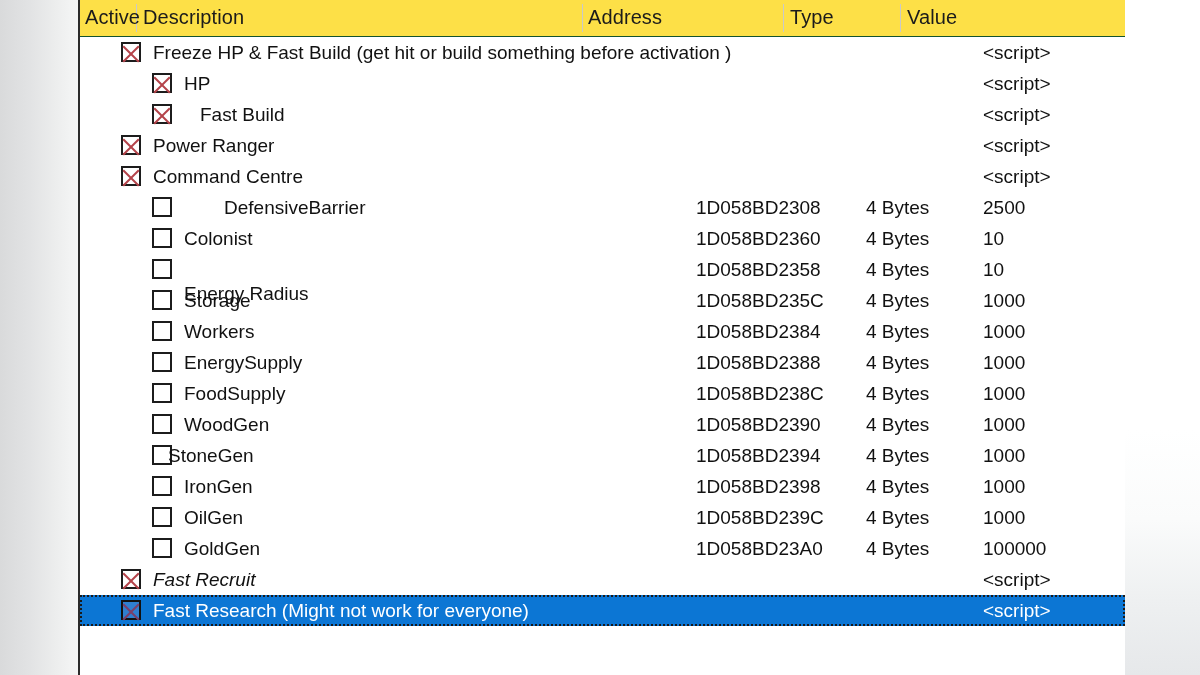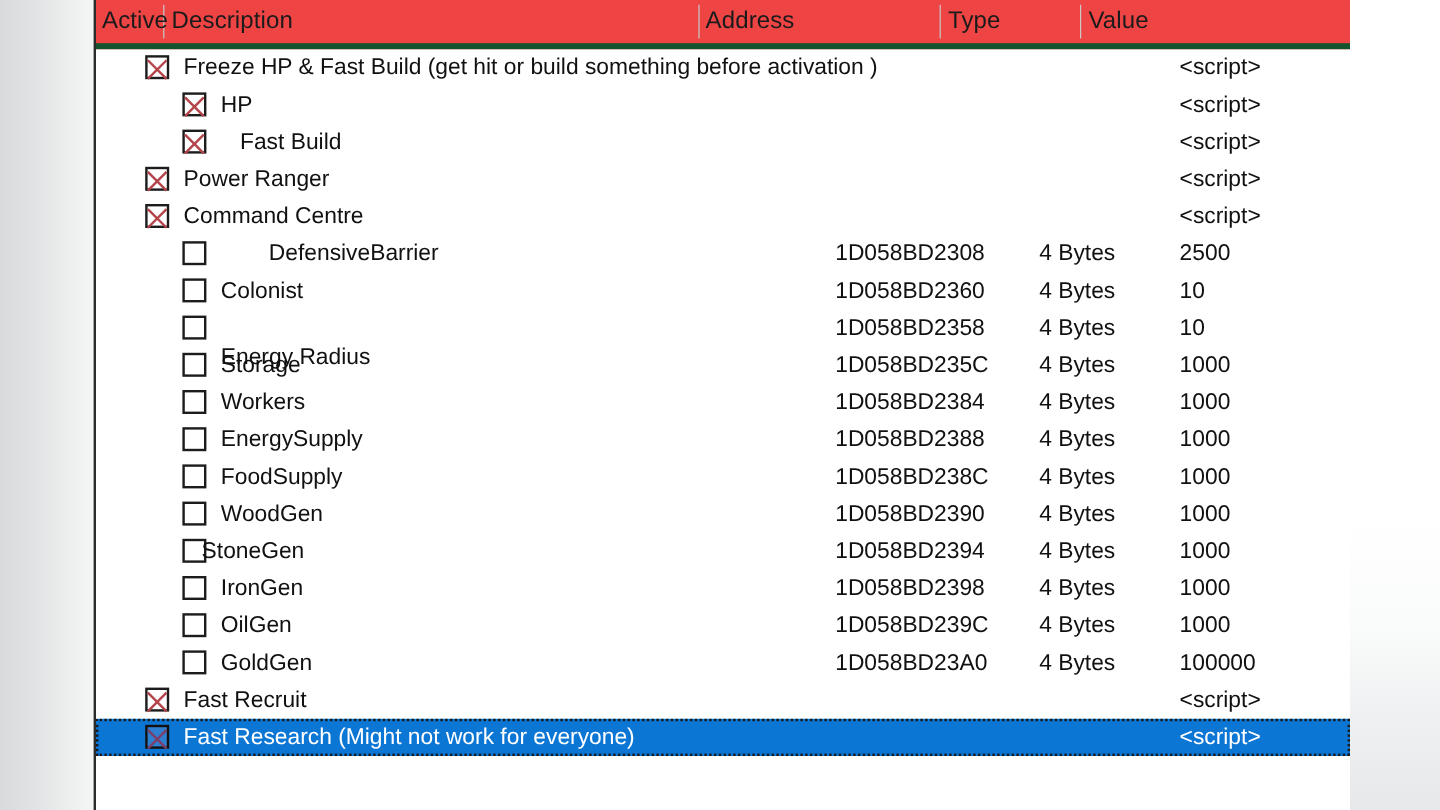--- a/index.html
+++ b/index.html
@@ -40,22 +40,22 @@
     background: #ffffff;
     border-left: 2px solid #2b2b2b;
     box-sizing: border-box;
     overflow: hidden;
   }
 
   
   #table-header {
     position: relative;
     height: 36px;
-    background: #ef4444;
-    border-bottom: 5px solid #14532d;
+    background: #fde047;
+    border-bottom: 1px solid #14532d;
   }
   .th {
     position: absolute;
     top: 6px;
     font-size: 20px;
     color: #1b1b1b;
     letter-spacing: 0.1px;
     white-space: nowrap;
   }
   .col-sep {
@@ -259,21 +259,21 @@
         </div>
         <div class="row">
           <div class="cb" style="left: 72px;"></div>
           <div class="desc" style="left: 104px;">GoldGen</div>
           <div class="addr">1D058BD23A0</div>
           <div class="type">4 Bytes</div>
           <div class="val">100000</div>
         </div>
         <div class="row">
           <div class="cb checked" style="left: 41px;"></div>
-          <div class="desc" style="left: 73px;">Fast Recruit</div>
+          <div class="desc" style="left: 73px; font-style: italic;">Fast Recruit</div>
           <div class="val">&lt;script&gt;</div>
         </div>
         <div class="row selected">
           <div class="cb checked" style="left: 41px;"></div>
           <div class="desc" style="left: 73px;">Fast Research (Might not work for everyone)</div>
           <div class="val">&lt;script&gt;</div>
         </div>
       </div>
 
   </div>

